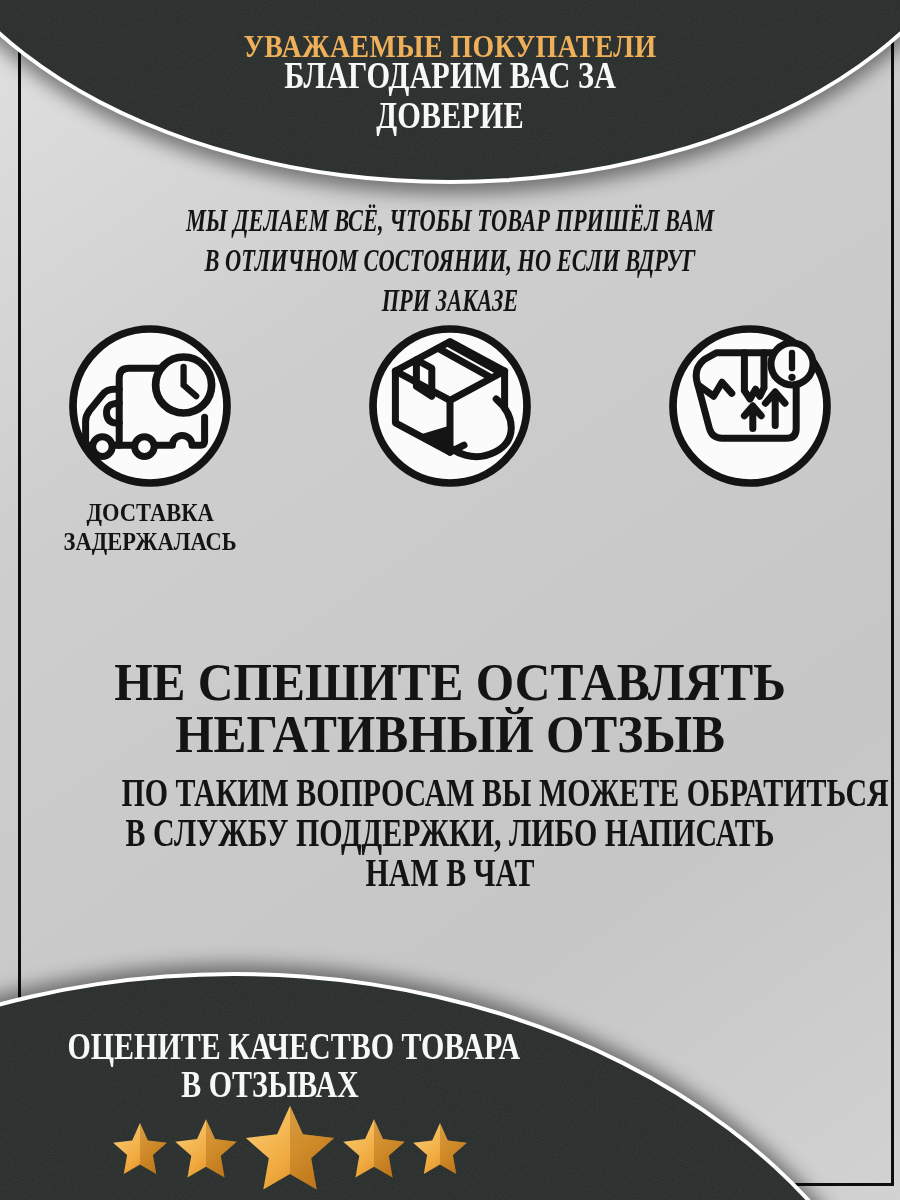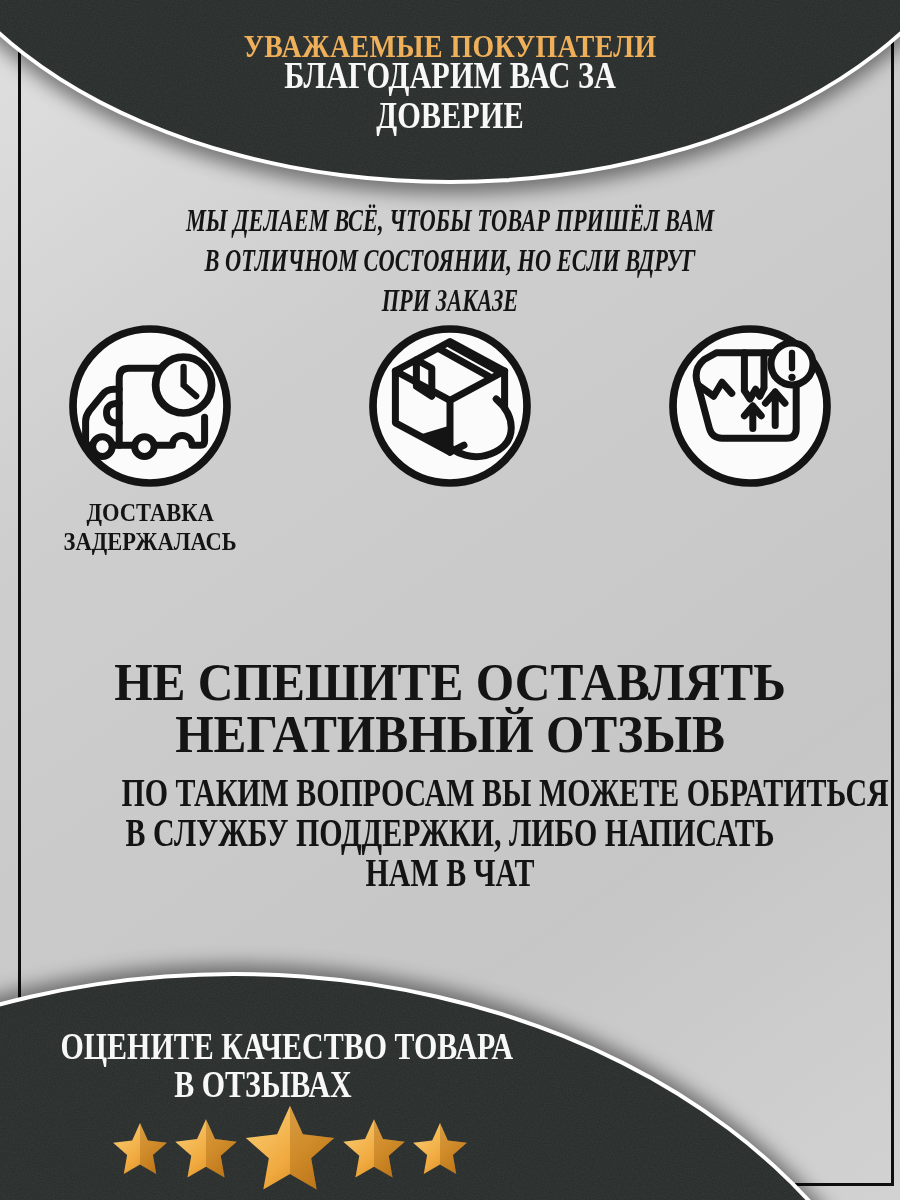--- a/index.html
+++ b/index.html
@@ -35,21 +35,21 @@
   .tex-bottom { top: 0; height: 260px; }
   
   .tblock { position: absolute; left: 0; width: 900px; text-align: center; z-index: 3; }
   .ln { display: block; white-space: nowrap; transform: scaleX(var(--sx, 1)); transform-origin: 50% 50%; }
   .ln:empty { display: none; }
   .h-title   { top: 22px;  font-size: 32px; line-height: 48px; letter-spacing: .5px; color: var(--accent-gold, #efb059); }
   .h-sub     { top: 56px;  font-size: 37px; line-height: 40px; color: var(--text-light, #f7f7f7); }
   .intro     { top: 200px; font-size: 32px; line-height: 40px; font-style: italic; }
   .warning   { top: 636px; font-size: 52px; line-height: 52px; margin-top: 21px; }
   .support   { top: 772px; font-size: 41px; line-height: 40px; }
-  .f-text    { top: 1028px; left: 13px; width: 500px; font-size: 37px; line-height: 38px; color: var(--text-light, #f7f7f7); }
+  .f-text    { top: 1028px; left: 20px; width: 500px; font-size: 37px; line-height: 38px; color: var(--text-light, #f7f7f7); }
   
   .issues { position: absolute; top: 322px; left: 0; width: 900px; display: flex; z-index: 3; }
   .issue  { width: 300px; display: flex; flex-direction: column; align-items: center; }
   .icon-circle { width: 168px; height: 168px; }
   .issue-label { margin-top: 8px; text-align: center; font-size: 25px; line-height: 29px; }
   
   .stars {
     position: absolute; left: 90px; top: 1100px; width: 400px; height: 100px;
     display: flex; align-items: center; justify-content: center; gap: 6px; z-index: 3;
   }

